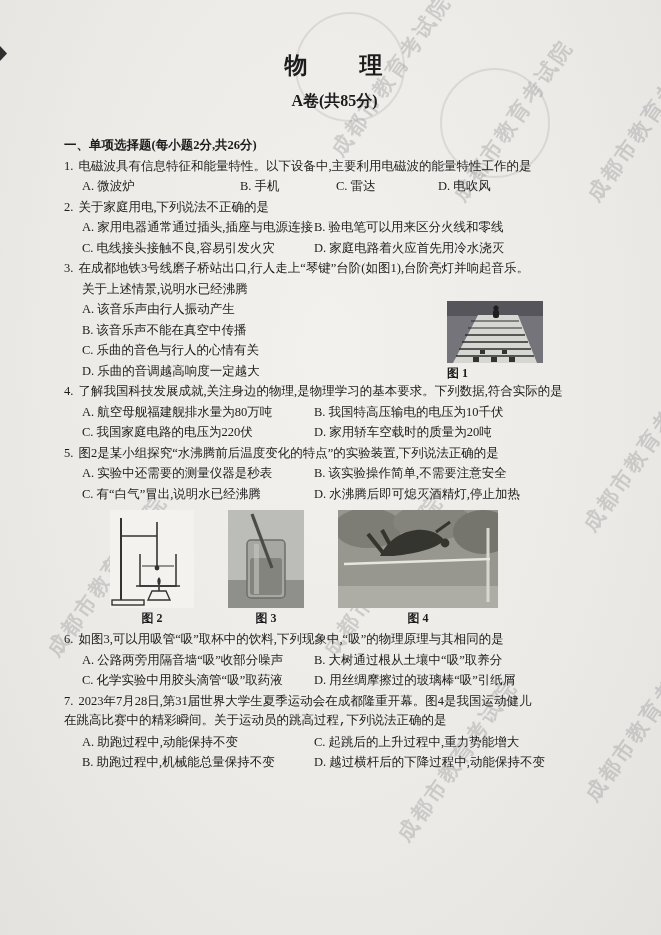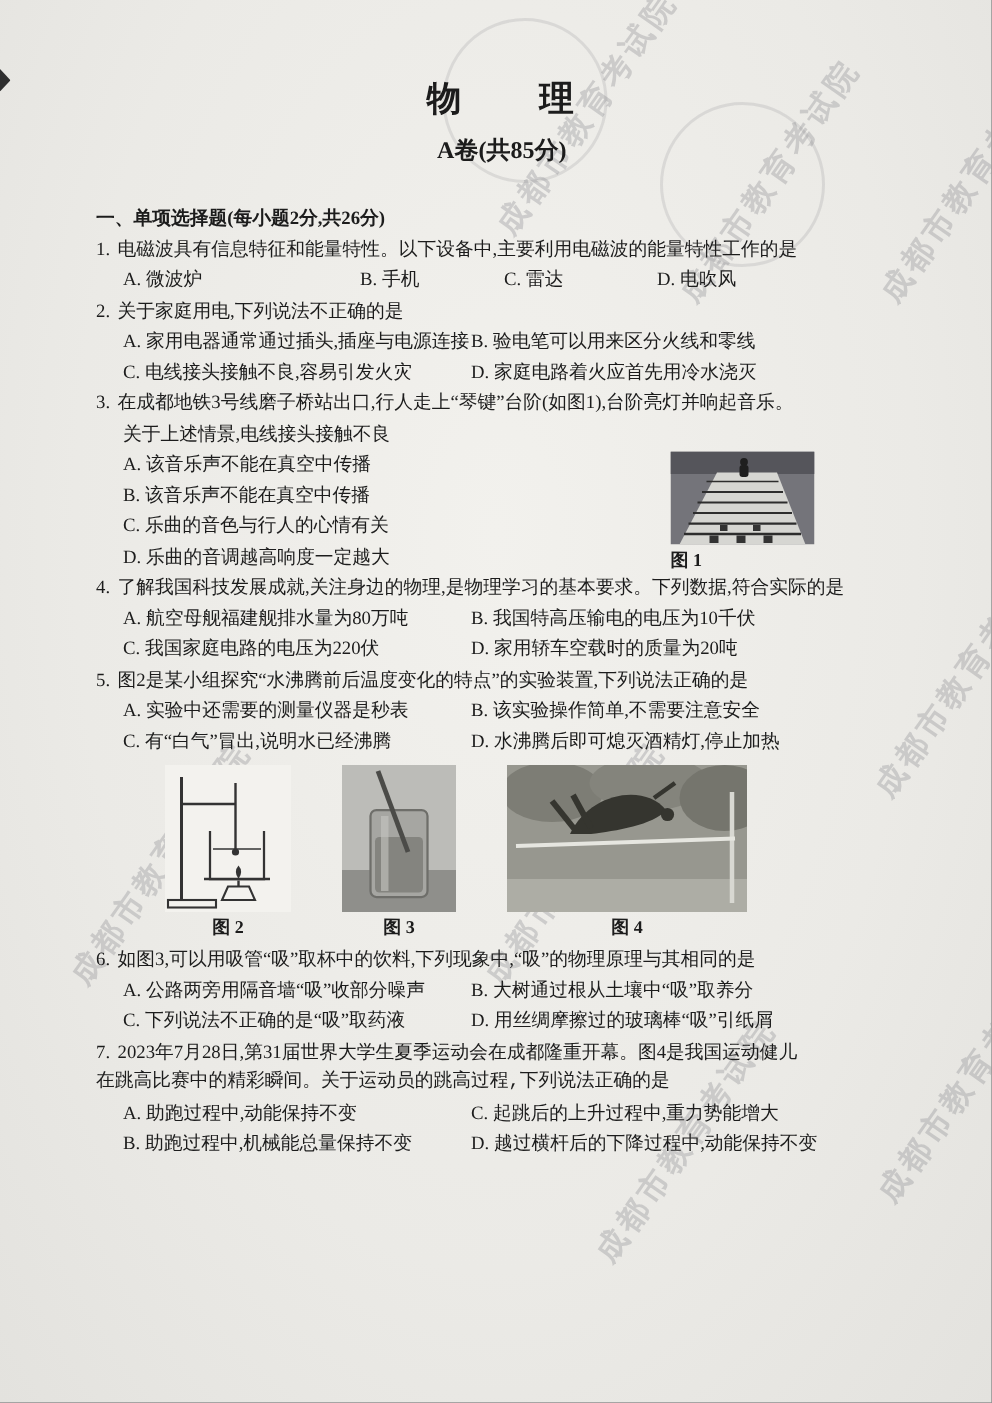--- a/index.html
+++ b/index.html
@@ -87,21 +87,21 @@
       <div class="opts col2">
         <span>A. 家用电器通常通过插头,插座与电源连接</span>
         <span>B. 验电笔可以用来区分火线和零线</span>
         <span>C. 电线接头接触不良,容易引发火灾</span>
         <span>D. 家庭电路着火应首先用冷水浇灭</span>
       </div>
     </div>
 
     <div class="q clearfix">
       <p class="stem"><span class="qnum">3.</span><span>在成都地铁3号线磨子桥站出口,行人走上“琴键”台阶(如图1),台阶亮灯并响起音乐。</span></p>
-      <p class="stem2">关于上述情景,电线接头接触不良</p>
+      <p class="stem2">关于上述情景,说明水已经沸腾</p>
       <div class="fig1wrap">
         <svg class="fig-img" width="96" height="62" viewBox="0 0 96 62">
           <rect width="96" height="62" fill="#74747a"></rect>
           <rect width="96" height="15" fill="#55555b"></rect>
           <polygon points="6,62 90,62 71,14 31,14" fill="#d6d6d2"></polygon>
           <line x1="9" y1="55" x2="87" y2="55" stroke="#2d2d2d" stroke-width="1.6"></line>
           <line x1="12" y1="48" x2="84" y2="48" stroke="#2d2d2d" stroke-width="1.5"></line>
           <line x1="15" y1="41" x2="81" y2="41" stroke="#2d2d2d" stroke-width="1.4"></line>
           <line x1="18" y1="34" x2="78" y2="34" stroke="#2d2d2d" stroke-width="1.3"></line>
           <line x1="21" y1="27" x2="75" y2="27" stroke="#2d2d2d" stroke-width="1.2"></line>
@@ -109,21 +109,21 @@
           <rect x="26" y="56" width="6" height="5" fill="#333"></rect>
           <rect x="44" y="56" width="6" height="5" fill="#333"></rect>
           <rect x="62" y="56" width="6" height="5" fill="#333"></rect>
           <rect x="33" y="49" width="5" height="4" fill="#333"></rect>
           <rect x="55" y="49" width="5" height="4" fill="#333"></rect>
           <circle cx="49" cy="7" r="2.6" fill="#1e1e1e"></circle>
           <rect x="46" y="9" width="6" height="8" rx="2" fill="#1e1e1e"></rect>
         </svg>
         <div class="figlabel">图 1</div>
       </div>
-      <p class="opt-line">A. 该音乐声不能在真空中传播</p>
+      <p class="opt-line">A. 该音乐声由行人振动产生</p>
       <p class="opt-line">B. 该音乐声不能在真空中传播</p>
       <p class="opt-line">C. 乐曲的音色与行人的心情有关</p>
       <p class="opt-line">D. 乐曲的音调越高响度一定越大</p>
     </div>
 
     <div class="q">
       <p class="stem"><span class="qnum">4.</span><span>了解我国科技发展成就,关注身边的物理,是物理学习的基本要求。下列数据,符合实际的是</span></p>
       <div class="opts col2">
         <span>A. 航空母舰福建舰排水量为80万吨</span>
         <span>B. 我国特高压输电的电压为10千伏</span>
@@ -188,21 +188,21 @@
         </svg>
         <div class="figlabel">图 4</div>
       </div>
     </div>
 
     <div class="q">
       <p class="stem"><span class="qnum">6.</span><span>如图3,可以用吸管“吸”取杯中的饮料,下列现象中,“吸”的物理原理与其相同的是</span></p>
       <div class="opts col2">
         <span>A. 公路两旁用隔音墙“吸”收部分噪声</span>
         <span>B. 大树通过根从土壤中“吸”取养分</span>
-        <span>C. 下列说法不正确的是“吸”取药液</span>
+        <span>C. 化学实验中用胶头滴管“吸”取药液</span>
         <span>D. 用丝绸摩擦过的玻璃棒“吸”引纸屑</span>
       </div>
     </div>
 
     <div class="q">
       <p class="stem"><span class="qnum">7.</span><span>2023年7月28日,第31届世界大学生夏季运动会在成都隆重开幕。图4是我国运动健儿</span></p>
       <p class="stem2 flush">在跳高比赛中的精彩瞬间。关于运动员的跳高过程,下列说法正确的是</p>
       <div class="opts col2">
         <span>A. 助跑过程中,动能保持不变</span>
         <span>C. 起跳后的上升过程中,重力势能增大</span>

